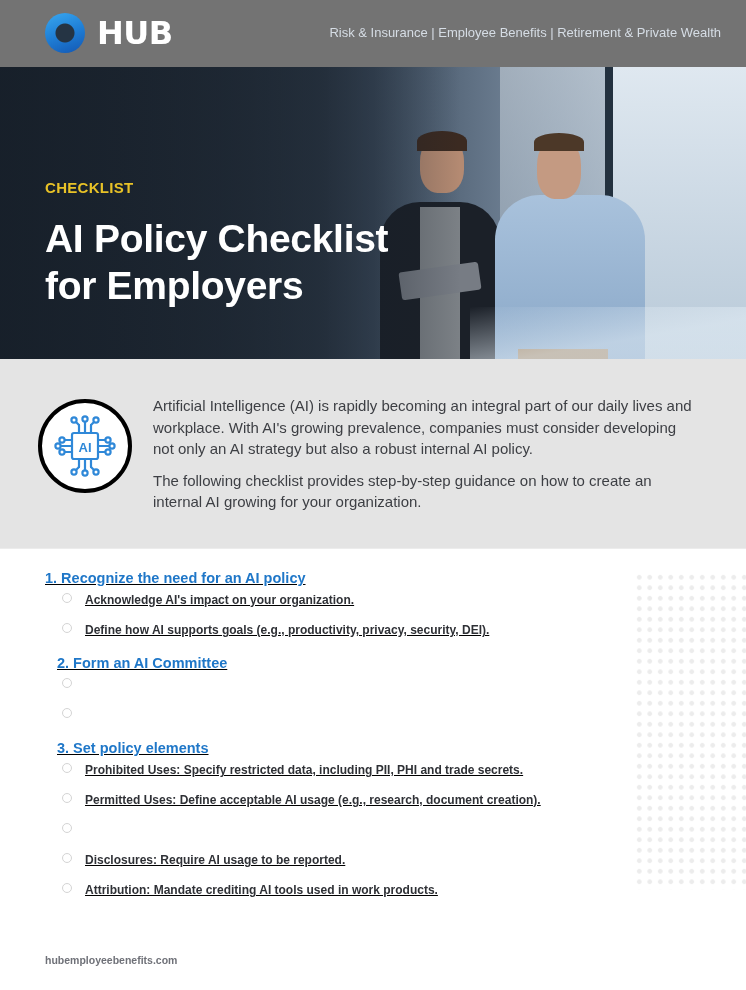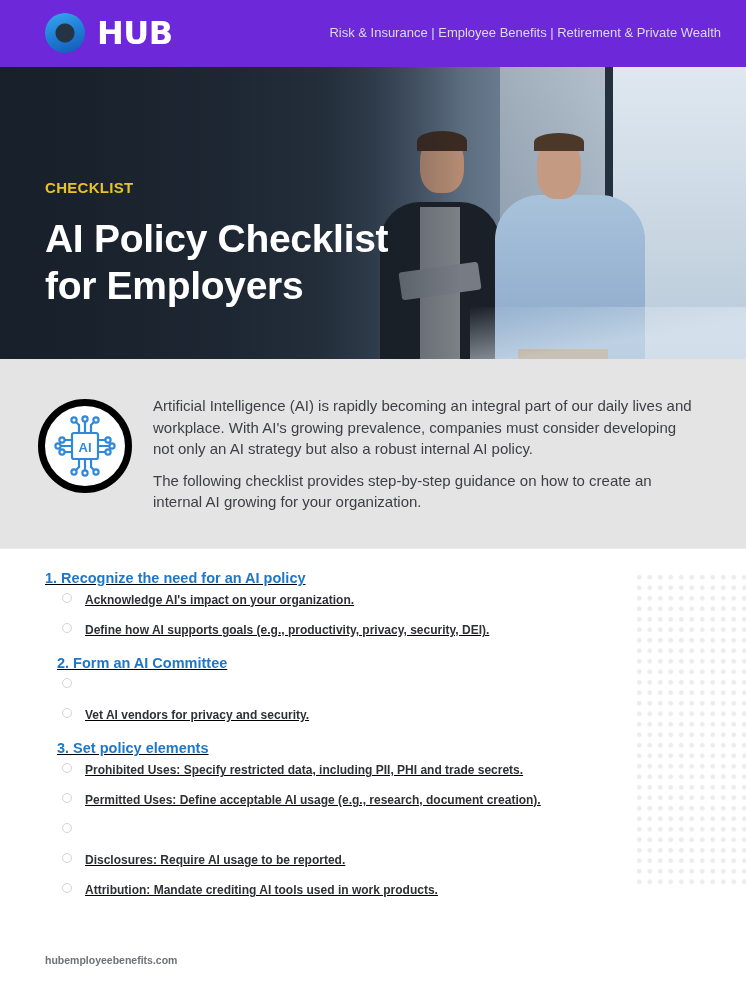--- a/index.html
+++ b/index.html
@@ -1,20 +1,20 @@
 <!DOCTYPE html>
 <html><head>
 <meta charset="utf-8">
 <style>
   * { box-sizing: border-box; margin: 0; padding: 0; }
   html, body { width: 746px; height: 990px; overflow: hidden; background: #ffffff; }
   body { font-family: "Liberation Sans", "DejaVu Sans", sans-serif; position: relative; }
 
   
-  .topbar { position: absolute; left: 0; top: 0; width: 746px; height: 67px; background: #6d28d9; }
+  .topbar { position: absolute; left: 0; top: 0; width: 746px; height: 67px; background: #737373; }
   .logo { position: absolute; left: 45px; top: 13px; display: flex; align-items: center; }
   .logo-ring { width: 40px; height: 40px; border-radius: 50%;
     background: radial-gradient(circle at 50% 50%, #253444 0 9px, transparent 10px),
                 linear-gradient(160deg, #39a8f0 0%, #1f7fd6 50%, #1357b3 100%); }
   .logo-text { color: #ffffff; font-weight: 900; font-size: 32px; letter-spacing: -0.5px; margin-left: 12px; font-family: "DejaVu Sans", sans-serif; line-height: 40px; }
   .tagline { position: absolute; right: 25px; top: 25px; color: #d6dde5; font-size: 13px; }
 
   
   .hero { position: absolute; left: 0; top: 67px; width: 746px; height: 292px; overflow: hidden;
     background: linear-gradient(90deg, #1f2a36 0%, #2d3a48 30%, #3d4d5f 50%, #7d8fa3 75%, #c9d6e2 100%); }
@@ -30,21 +30,21 @@
   .person2-pants { position: absolute; left: 518px; top: 282px; width: 90px; height: 10px; background: #a38766; }
   .person2-head { position: absolute; left: 537px; top: 70px; width: 44px; height: 62px; background: #c49a82; border-radius: 45% 45% 40% 40%; }
   .person2-hair { position: absolute; left: 534px; top: 66px; width: 50px; height: 18px; background: #4c3828; border-radius: 50% 50% 0 0; }
   .glass { position: absolute; left: 470px; top: 240px; width: 276px; height: 52px; background: linear-gradient(170deg, rgba(255,255,255,0) 0%, rgba(230,240,248,0.55) 60%); }
   .hero-shade { position: absolute; left: 0; top: 0; width: 460px; height: 292px; background: linear-gradient(90deg, rgba(22,30,40,0.85) 0%, rgba(22,30,40,0.6) 70%, rgba(22,30,40,0) 100%); }
   .kicker { position: absolute; left: 45px; top: 112px; color: #e8c227; font-size: 15px; font-weight: 700; letter-spacing: 0.3px; }
   .hero-title { position: absolute; left: 45px; top: 148px; color: #ffffff; font-size: 39px; line-height: 47px; font-weight: 700; letter-spacing: -0.3px; font-family: Liberation Sans, sans-serif; }
 
   
   .intro { position: absolute; left: 0; top: 359px; width: 746px; height: 190px; background: #e4e4e4; border-bottom: 1px solid #ececec; }
-  .ai-badge { position: absolute; left: 38px; top: 40px; width: 94px; height: 94px; border-radius: 50%; background: #ffffff; border: 7px solid #000000; display: flex; align-items: center; justify-content: center; }
+  .ai-badge { position: absolute; left: 38px; top: 40px; width: 94px; height: 94px; border-radius: 50%; background: #ffffff; border: 4px solid #000000; display: flex; align-items: center; justify-content: center; }
   .intro-text { position: absolute; left: 153px; top: 36px; width: 540px; color: #3d3f44; font-size: 15px; line-height: 21.5px; }
   .intro-text p + p { margin-top: 10px; }
 
   
   .checklist { position: absolute; left: 45px; top: 568px; width: 600px; text-decoration: underline; }
   .section-title { color: #1f77c8; font-size: 14.5px; font-weight: 700; height: 20px; line-height: 20px; }
   .item { display: flex; align-items: flex-start; height: 30px; }
   .section-title + .item { margin-top: 5px; }
   .item + .section-title { margin-top: 0px; margin-left: 12px; }
   .checkbox { width: 10px; height: 10px; border-radius: 50%; border: 1.3px solid #d4d4d4; margin-left: 17px; margin-right: 13px; flex: none; cursor: pointer; }
@@ -128,21 +128,20 @@
     <span class="checkbox"></span>
     <span class="item-text">Define how AI supports goals (e.g., productivity, privacy, security, DEI).</span>
   </div>
 
   <h2 class="section-title">2. Form an AI Committee</h2>
   <div class="item">
     <span class="checkbox"></span>
   </div>
   <div class="item">
     <span class="checkbox"></span>
-    <span class="item-text">Vet AI vendors for privacy and security.</span>
   </div>
 
   <h2 class="section-title">3. Set policy elements</h2>
   <div class="item">
     <span class="checkbox"></span>
     <span class="item-text">Prohibited Uses: Specify restricted data, including PII, PHI and trade secrets.</span>
   </div>
   <div class="item">
     <span class="checkbox"></span>
     <span class="item-text">Permitted Uses: Define acceptable AI usage (e.g., research, document creation).</span>

